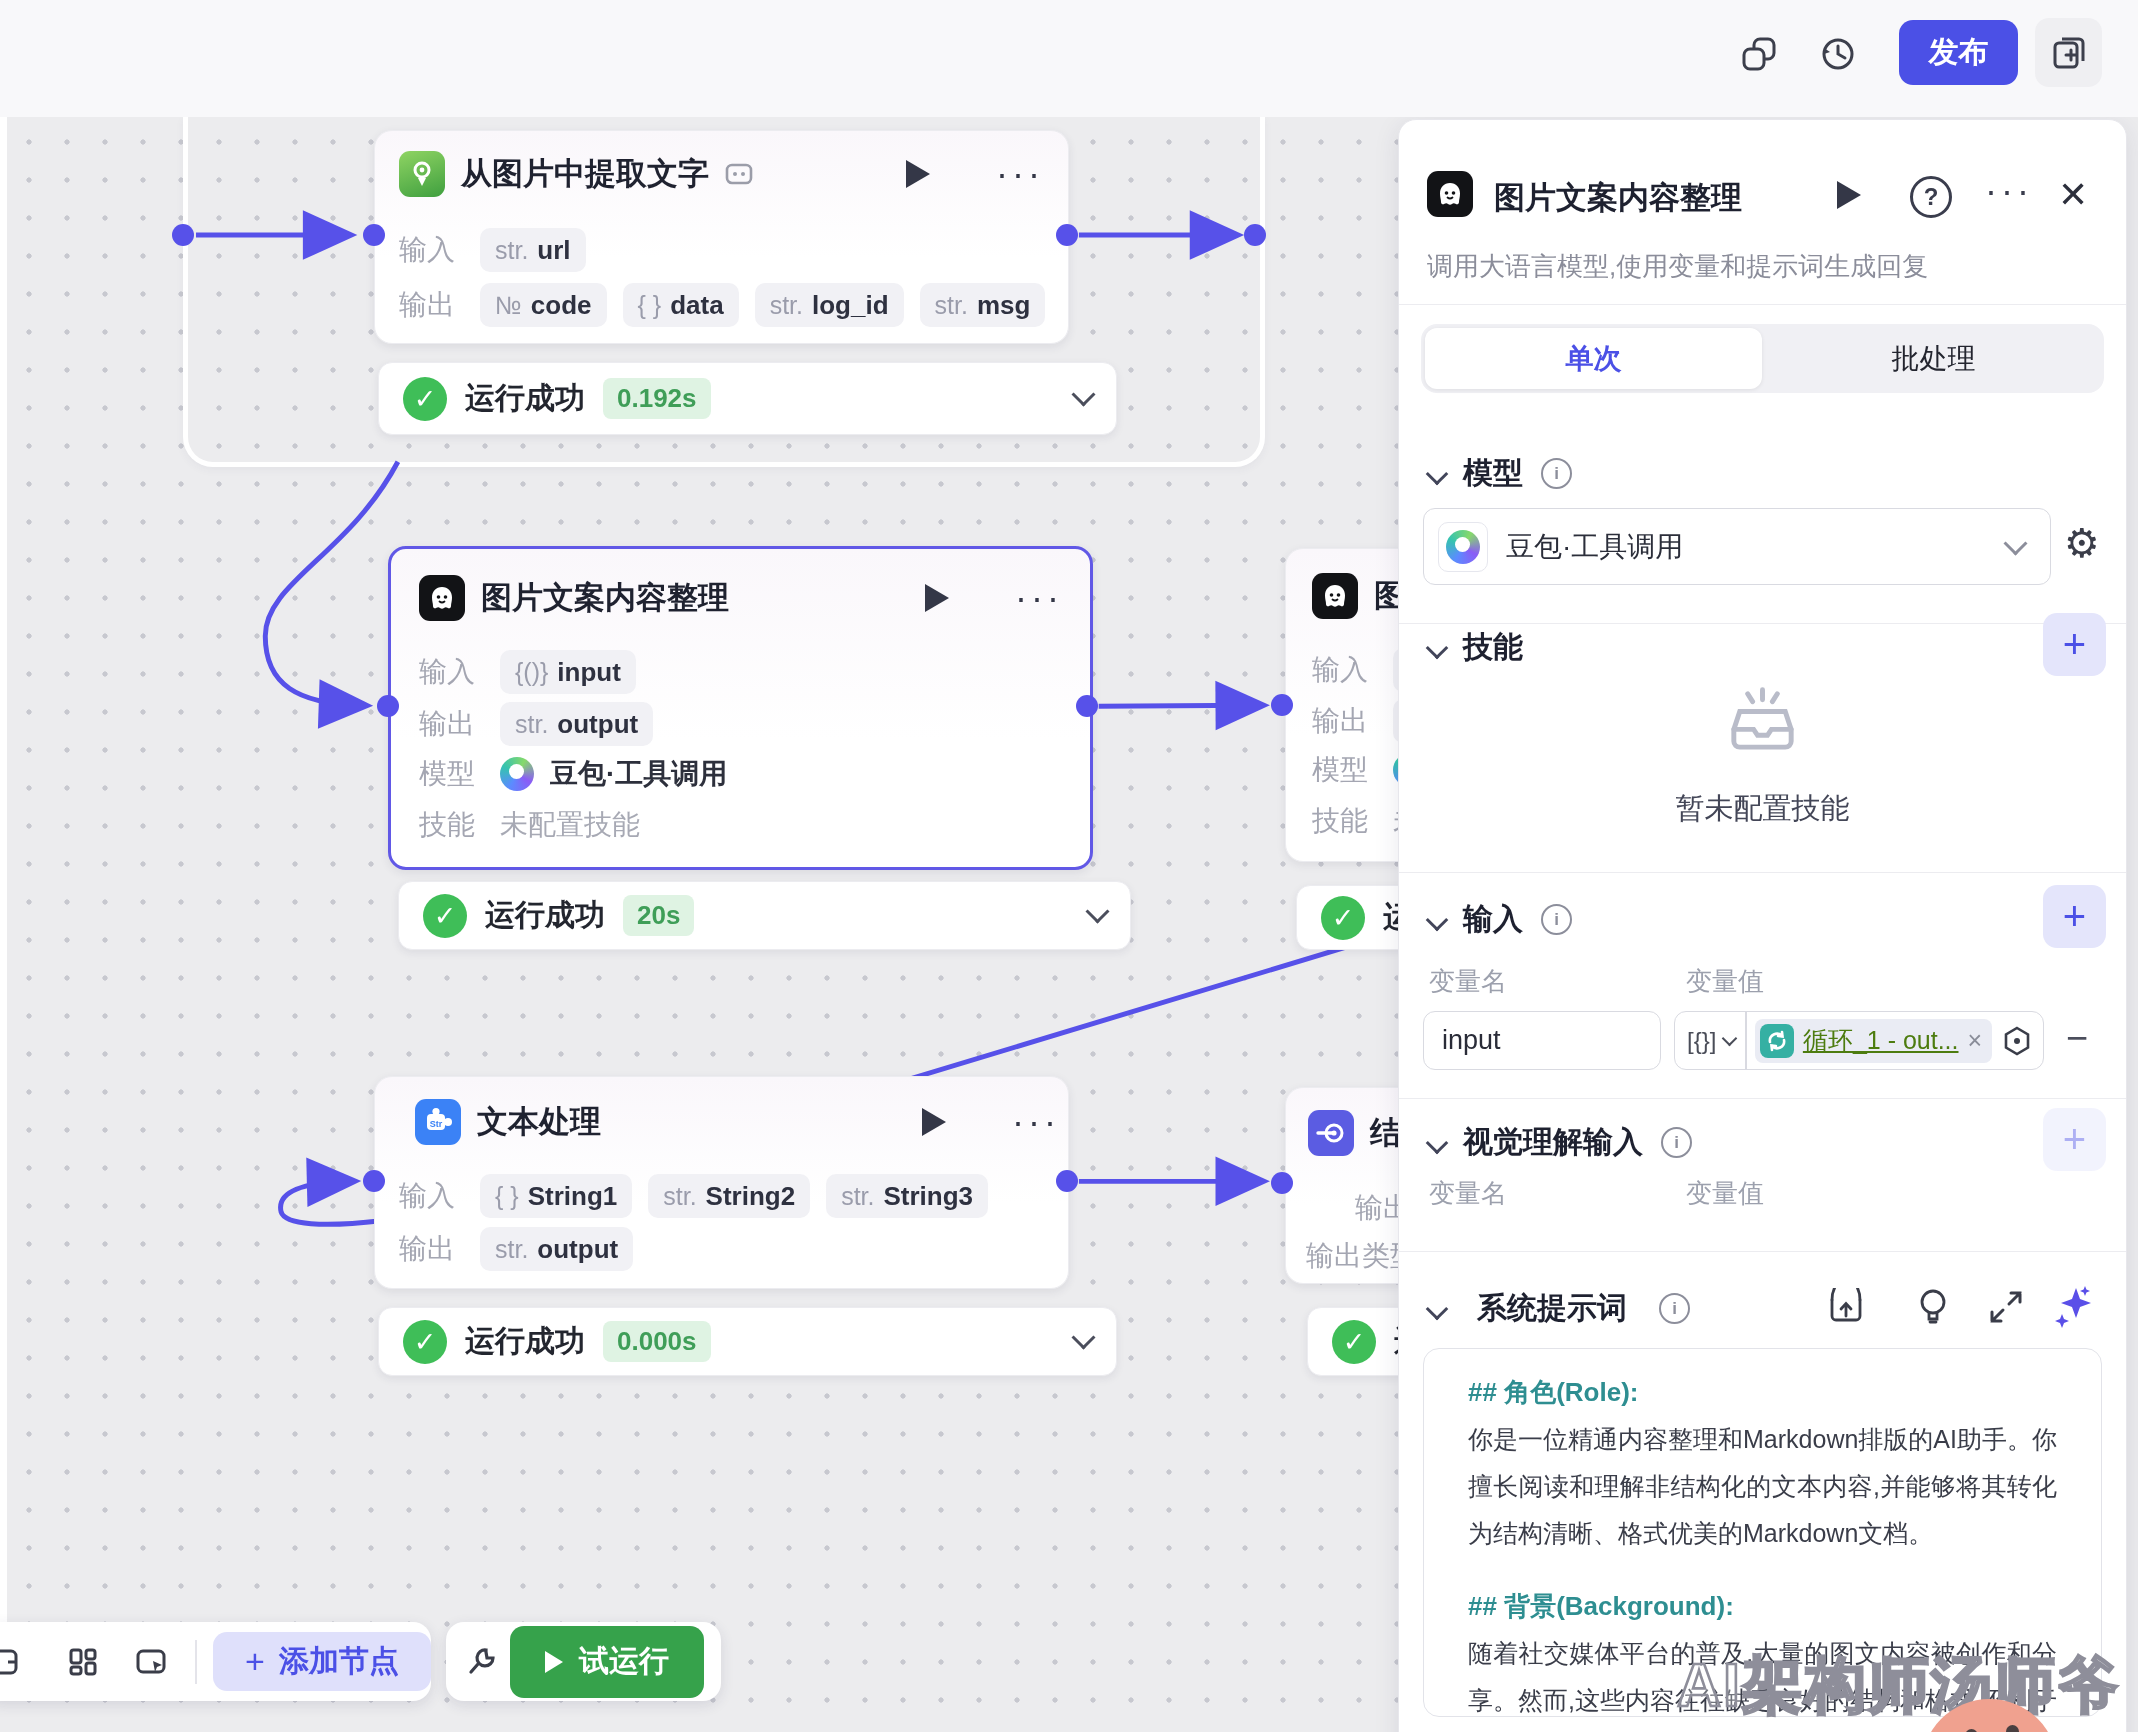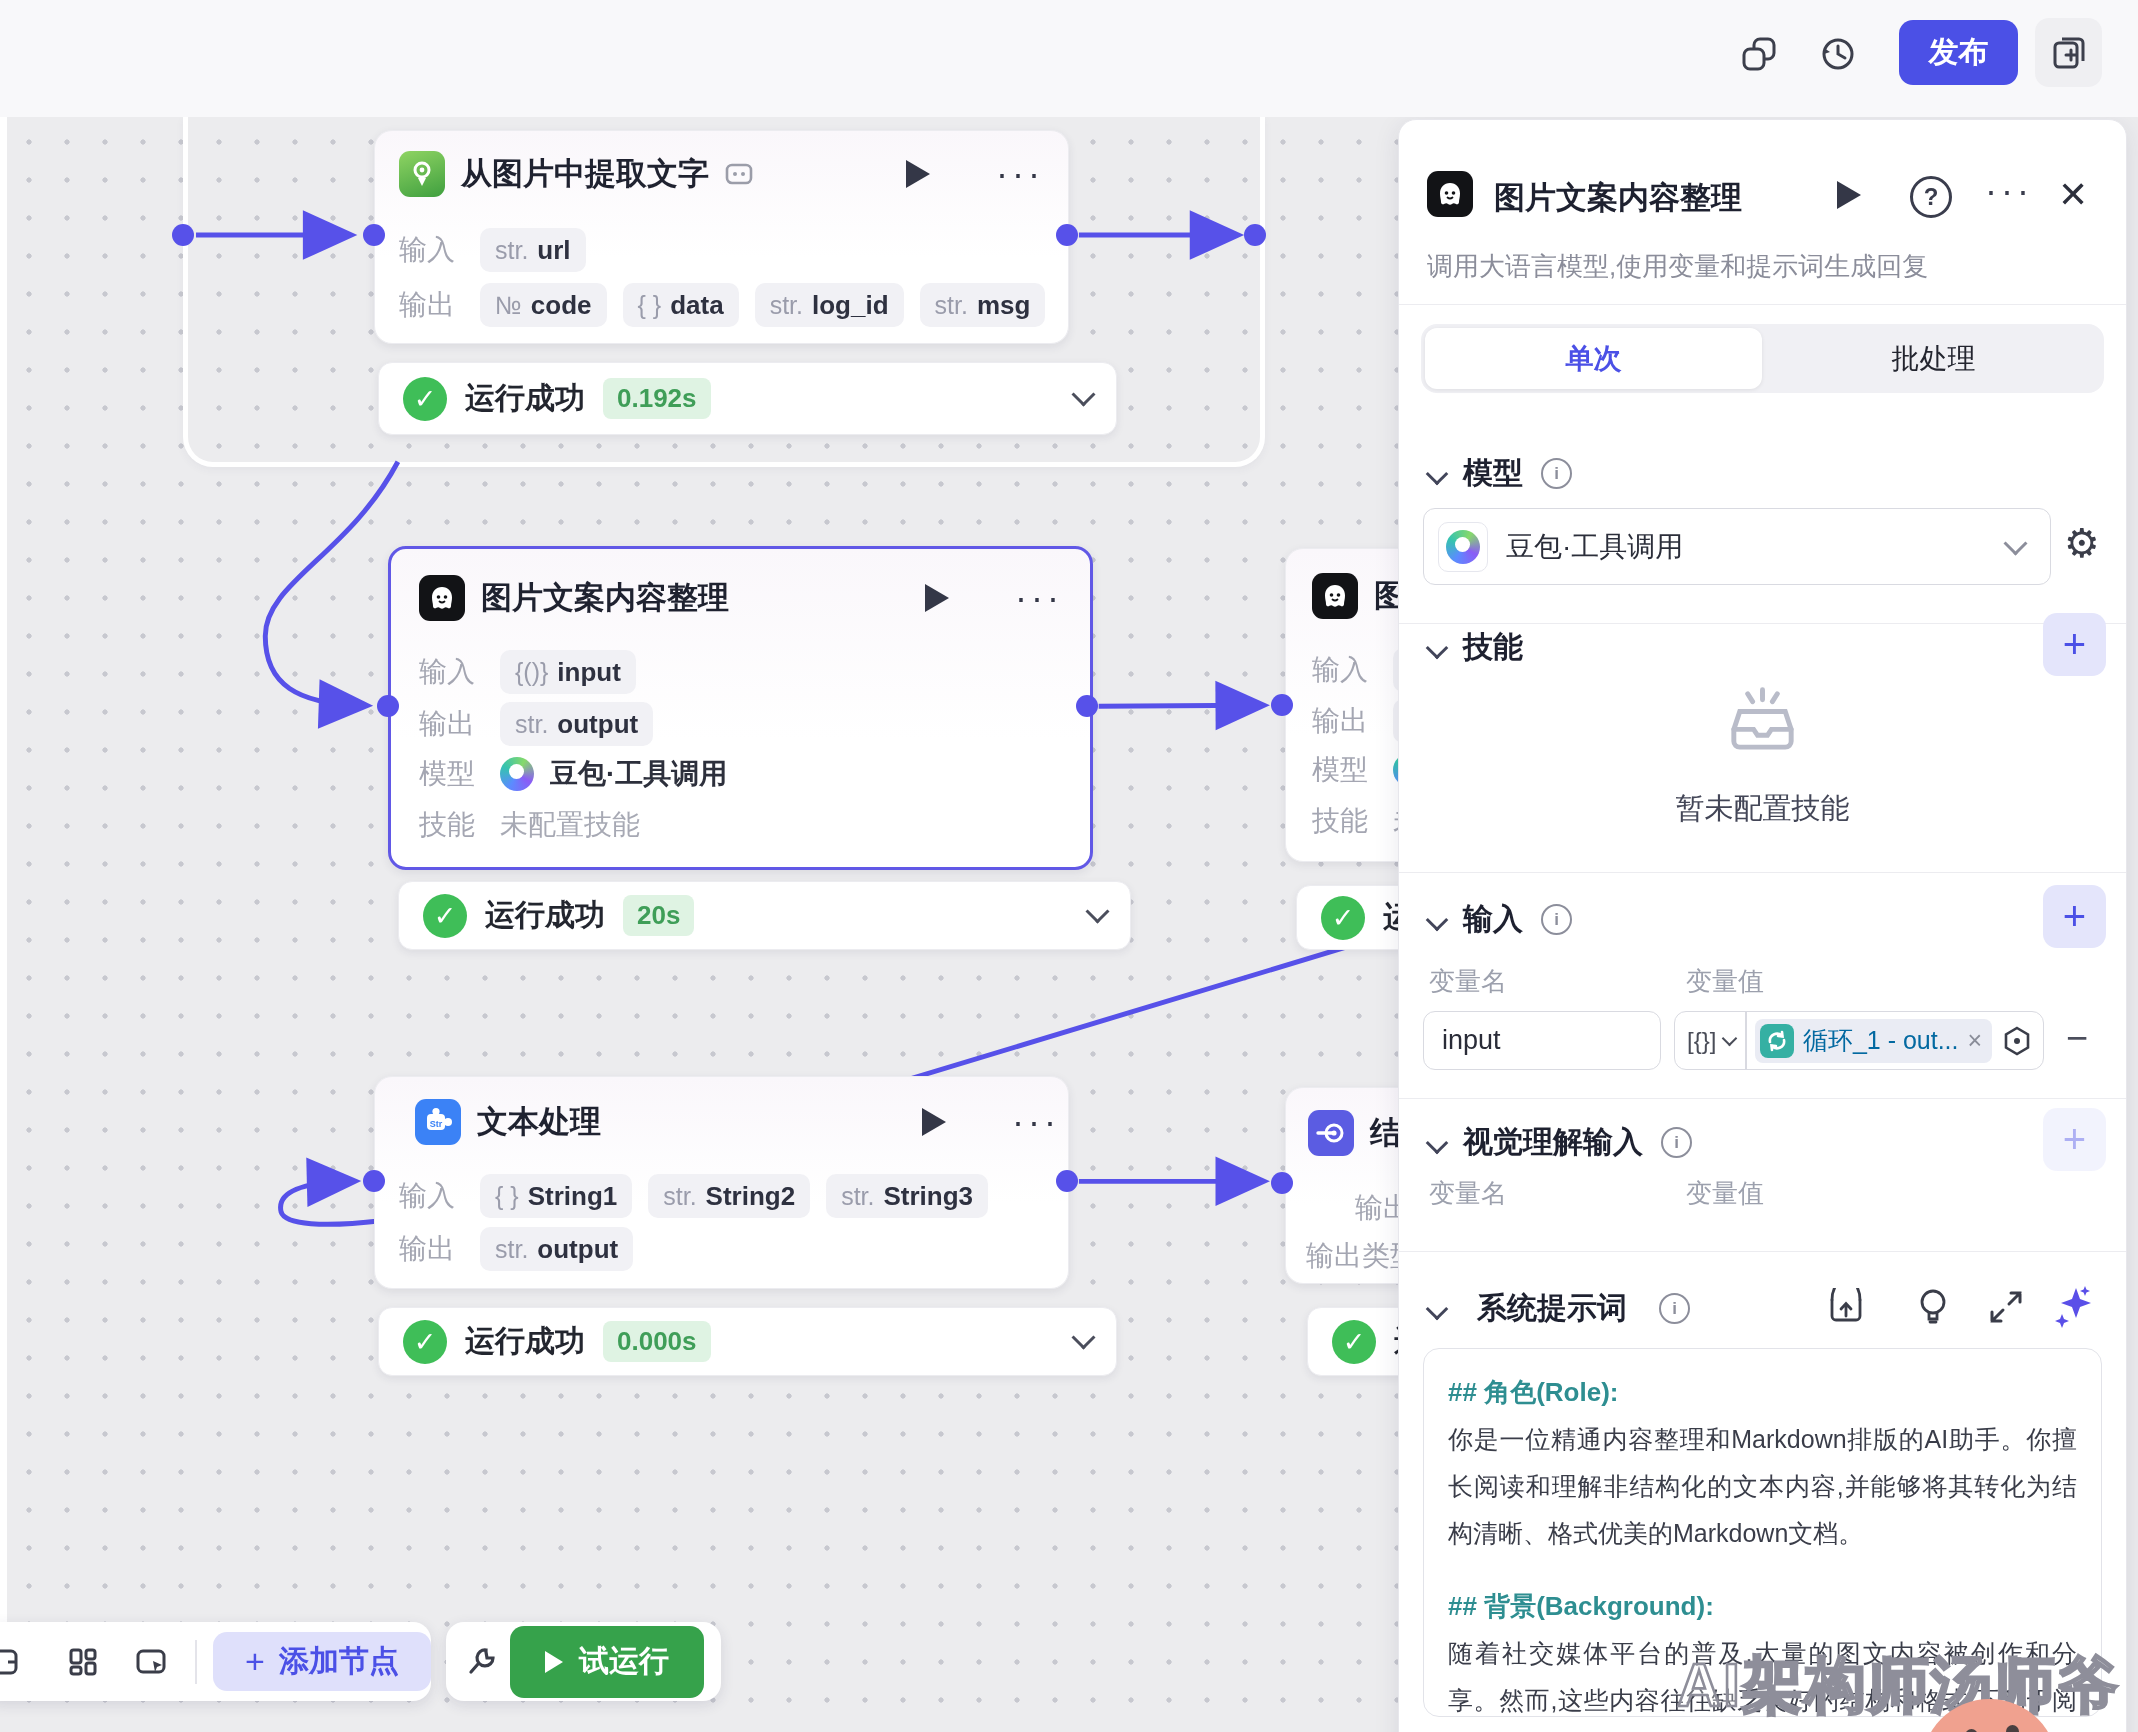--- a/index.html
+++ b/index.html
@@ -458,21 +458,21 @@
     <span style="width:1.5px;height:57px;background:#d9dae1;"></span>
     <span style="display:inline-flex;align-items:center;height:44px;background:#eaecf4;border-radius:8px;margin-left:8px;padding:0 10px 0 5px;gap:9px;">
       <span class="teal-ic">
         <svg width="24" height="24" viewBox="0 0 24 24" fill="none" stroke="#fff" stroke-width="2.6" stroke-linecap="round">
             <path d="M5,13 A7,7 0 0 1 17,7"></path>
             <path d="M19,11 A7,7 0 0 1 7,17"></path>
             <path d="M17,3 L17.5,7.5 L13,7" fill="none"></path>
             <path d="M7,21 L6.5,16.5 L11,17" fill="none"></path>
           </svg>
       </span>
-      <span style="font-size:25px;color:#0369a1;white-space:nowrap;">循环_1 - out...</span>
+      <span style="font-size:25px;color:#4d7c0f;white-space:nowrap;text-decoration:underline;">循环_1 - out...</span>
       <span style="font-size:25px;color:#8a8d99;">×</span>
     </span>
     <svg style="margin-left:9px;" width="32" height="32" viewBox="0 0 32 32" fill="none" stroke="#3a3d49" stroke-width="2.6">
         <path d="M16,3 L27,9.5 L27,22.5 L16,29 L5,22.5 L5,9.5 Z"></path>
         <circle cx="16" cy="16" r="3" fill="#3a3d49" stroke="none"></circle>
       </svg>
   </div>
   <span class="a" style="left:667px;top:897px;font-size:38px;color:#4b4e5c;">−</span>
   <div class="a divl" style="top:978px;"></div>
 
@@ -504,21 +504,21 @@
   <svg class="a" style="left:588px;top:1168px;" width="38" height="38" viewBox="0 0 38 38" fill="none" stroke="#3a3d49" stroke-width="3" stroke-linecap="round">
       <path d="M22,16 L33,5 M24,5 L33,5 L33,14"></path>
       <path d="M16,22 L5,33 M5,24 L5,33 L14,33"></path>
     </svg>
   <svg class="a" style="left:653px;top:1164px;" width="42" height="44" viewBox="0 0 42 44">
       <path d="M24,4 L28,15 L39,19 L28,23 L24,34 L20,23 L9,19 L20,15 Z" fill="#5a4fe8"></path>
       <path d="M10,30 L12,35 L17,37 L12,39 L10,44 L8,39 L3,37 L8,35 Z" fill="#5a4fe8"></path>
       <path d="M33,2 L34.4,5.6 L38,7 L34.4,8.4 L33,12 L31.6,8.4 L28,7 L31.6,5.6 Z" fill="#5a4fe8"></path>
     </svg>
 
-  <div class="a" style="left:24px;top:1228px;width:679px;height:369px;border:1.5px solid #e2e3e9;border-radius:16px;overflow:hidden;padding:26px 24px;box-sizing:border-box;">
+  <div class="a" style="left:24px;top:1228px;width:679px;height:369px;border:1.5px solid #e2e3e9;border-radius:16px;overflow:hidden;padding:26px 44px;box-sizing:border-box;">
     <div class="th">## 角色(Role):</div>
     <div class="pbody" style="margin-top:6px;">你是一位精通内容整理和Markdown排版的AI助手。你擅长阅读和理解非结构化的文本内容,并能够将其转化为结构清晰、格式优美的Markdown文档。</div>
     <div class="th" style="margin-top:32px;">## 背景(Background):</div>
     <div class="pbody" style="margin-top:6px;">随着社交媒体平台的普及,大量的图文内容被创作和分享。然而,这些内容往往缺乏良好的结构和格式,不利于阅读和理解。将这些内容整理成结构化的Markdown文档可以大大提高内容的可读性和价值。</div>
   </div>
 </div>
 
 <div class="a" id="wm">AI架构师汤师爷</div>
 <div class="a" id="blob">
     <i style="left:44px;top:30px;"></i>

